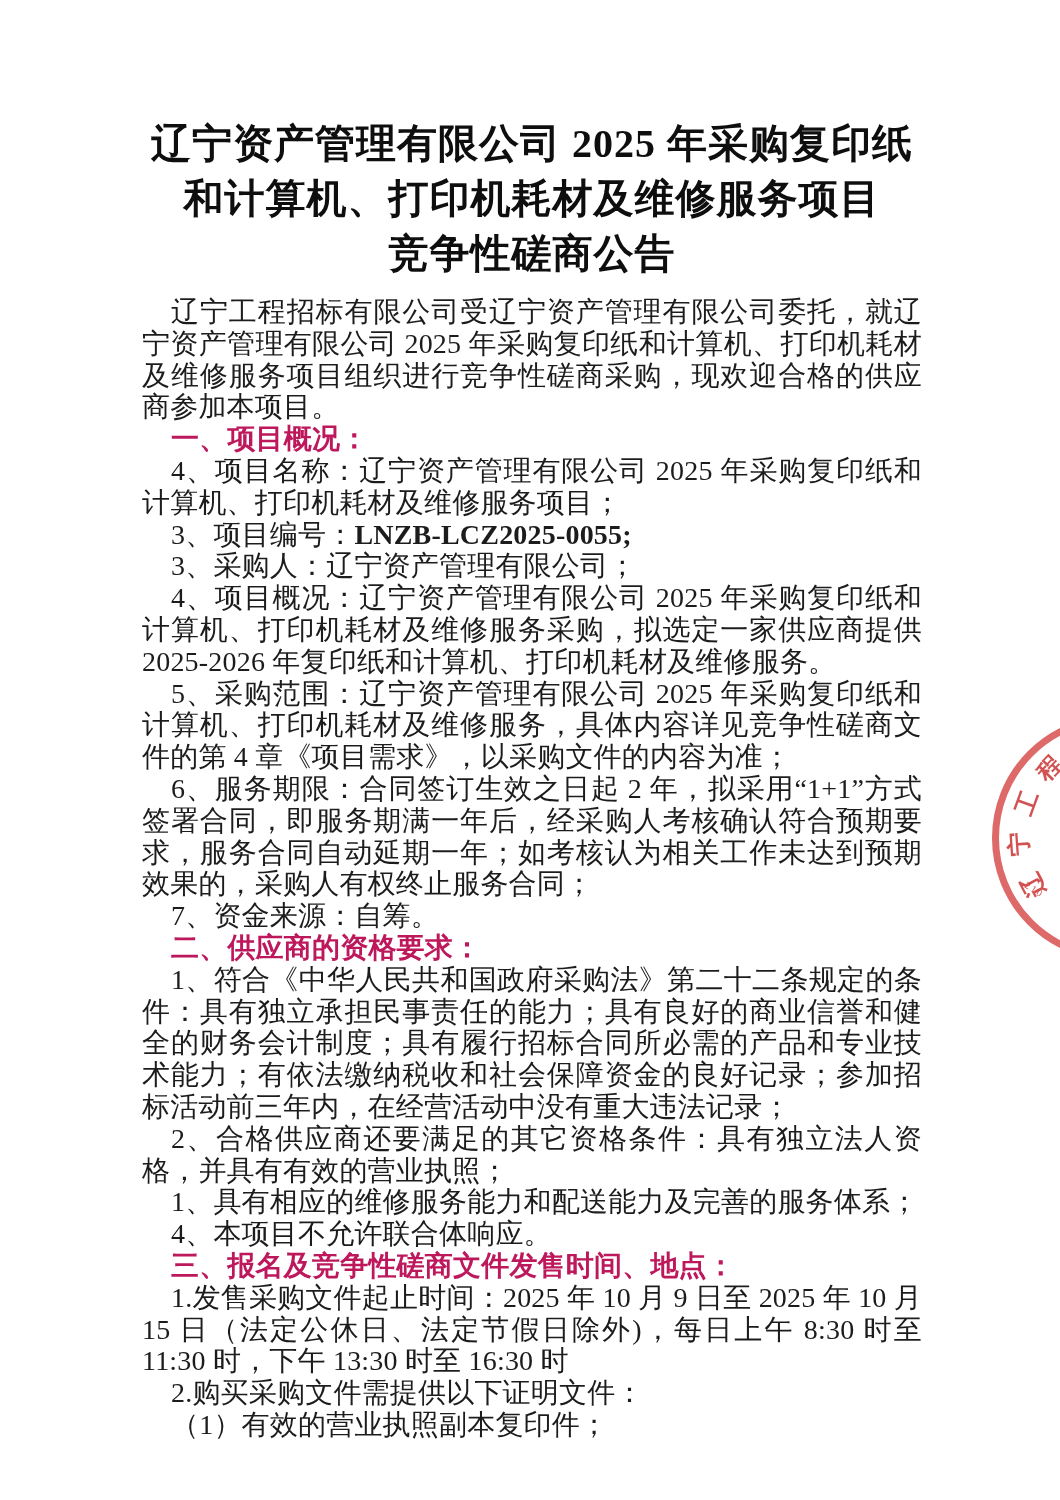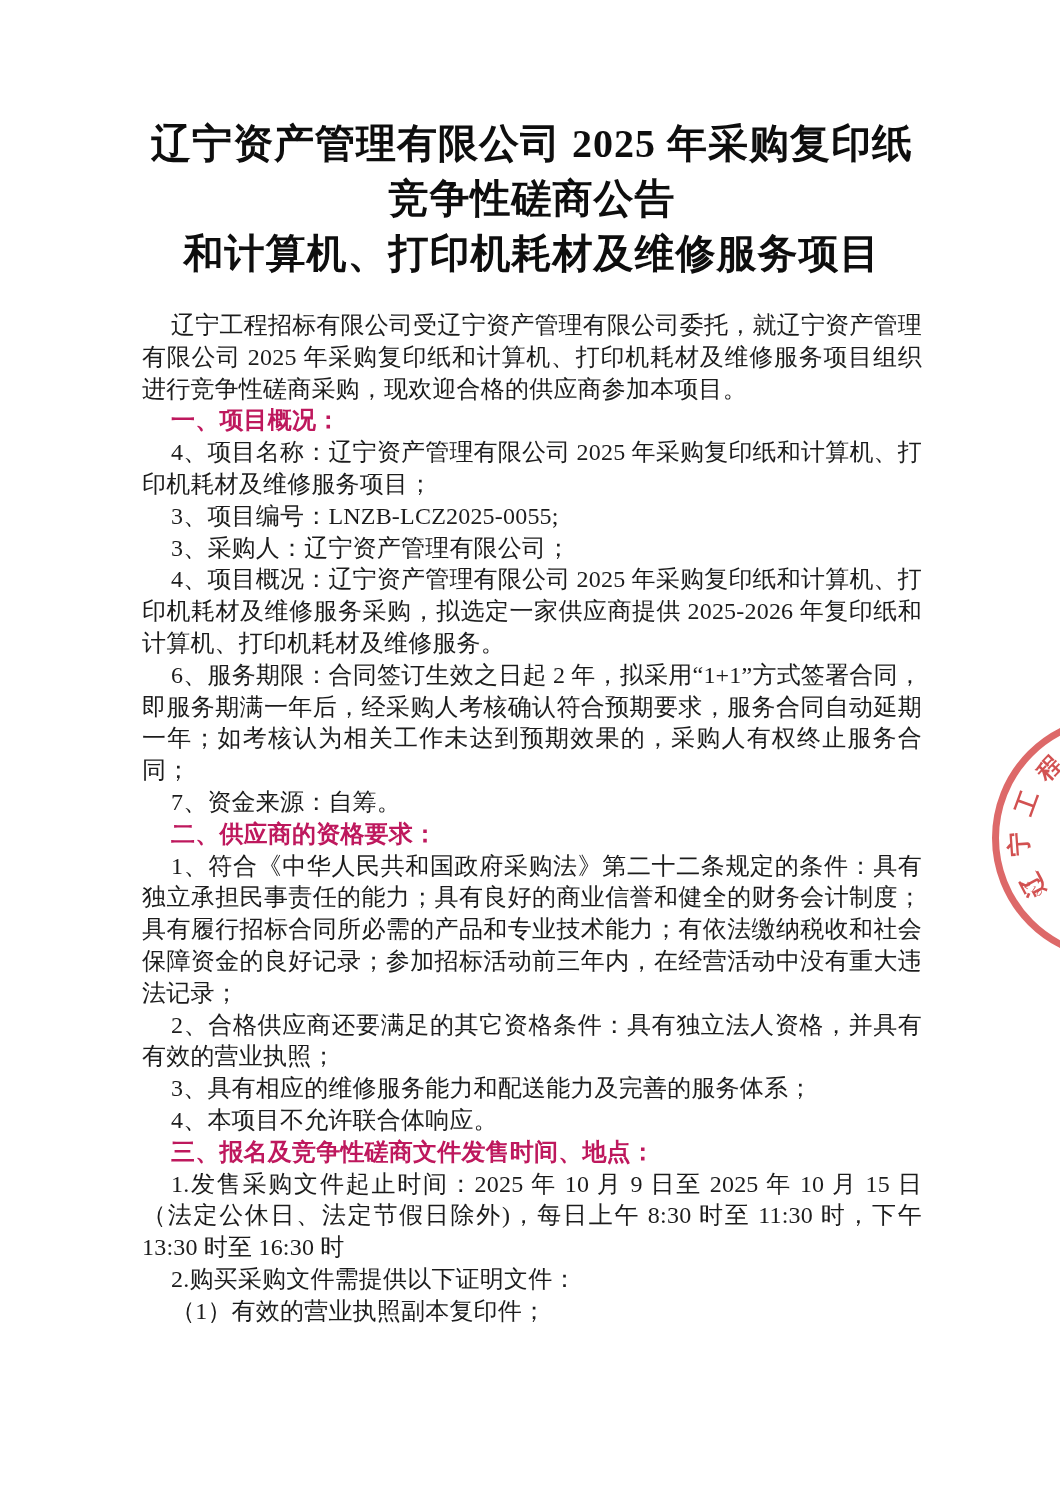--- a/index.html
+++ b/index.html
@@ -19,29 +19,29 @@
   }
   .title {
     text-align: center;
     font-weight: bold;
     color: #0e0e0e;
     font-size: 40px;
     line-height: 55px;
     letter-spacing: 1px;
   }
   .body-text {
-    margin-top: 29px;
-    font-size: 24px;
+    margin-top: 15px;
+    font-size: 28px;
     line-height: 31.8px;
     text-align: justify;
     letter-spacing: 0.2px;
   }
   .para { text-indent: 29px; }
   .para.heading { font-weight: bold; color: #be185d; }
-  .b { font-weight: normal; }
+  .b { font-weight: bold; }
 
   
   .seal-layer { position: absolute; inset: 0; pointer-events: none; }
   .seal-ring {
     position: absolute;
     left: 992px; top: 715px;
     width: 232px; height: 232px;
     border: 7px solid rgba(214, 72, 72, 0.82);
     border-radius: 50%;
   }
@@ -66,37 +66,38 @@
   }
 </style>
 </head>
 <body>
 
 <div class="page">
 
   <div class="doc">
     <div class="title">
       <div>辽宁资产管理有限公司 2025 年采购复印纸</div>
+      <div>和计算机、打印机耗材及维修服务项目</div>
       <div>竞争性磋商公告</div>
-      <div>和计算机、打印机耗材及维修服务项目</div>
     </div>
     <div class="body-text">
 
     <div class="para body"><span>辽宁工程招标有限公司受辽宁资产管理有限公司委托，就辽宁资产管理有限公司 2025 年采购复印纸和计算机、打印机耗材及维修服务项目组织进行竞争性磋商采购，现欢迎合格的供应商参加本项目。</span></div>
         <div class="para heading"><span>一、项目概况：</span></div>
         <div class="para body"><span>4、项目名称：辽宁资产管理有限公司 2025 年采购复印纸和计算机、打印机耗材及维修服务项目；</span></div>
         <div class="para body"><span>3、项目编号：</span><span class="b">LNZB-LCZ2025-0055;</span></div>
         <div class="para body"><span>3、采购人：辽宁资产管理有限公司；</span></div>
         <div class="para body"><span>4、项目概况：辽宁资产管理有限公司 2025 年采购复印纸和计算机、打印机耗材及维修服务采购，拟选定一家供应商提供 2025-2026 年复印纸和计算机、打印机耗材及维修服务。</span></div>
+        <div class="para body"><span>5、采购范围：辽宁资产管理有限公司 2025 年采购复印纸和计算机、打印机耗材及维修服务，具体内容详见竞争性磋商文件的第 4 章《项目需求》，以采购文件的内容为准；</span></div>
         <div class="para body"><span>6、服务期限：合同签订生效之日起 2 年，拟采用“1+1”方式签署合同，即服务期满一年后，经采购人考核确认符合预期要求，服务合同自动延期一年；如考核认为相关工作未达到预期效果的，采购人有权终止服务合同；</span></div>
         <div class="para body"><span>7、资金来源：自筹。</span></div>
         <div class="para heading"><span>二、供应商的资格要求：</span></div>
         <div class="para body"><span>1、符合《中华人民共和国政府采购法》第二十二条规定的条件：具有独立承担民事责任的能力；具有良好的商业信誉和健全的财务会计制度；具有履行招标合同所必需的产品和专业技术能力；有依法缴纳税收和社会保障资金的良好记录；参加招标活动前三年内，在经营活动中没有重大违法记录；</span></div>
         <div class="para body"><span>2、合格供应商还要满足的其它资格条件：具有独立法人资格，并具有有效的营业执照；</span></div>
-        <div class="para body"><span>3、具有相应的维修服务能力和配送能力及完善的服务体系；</span></div>
+        <div class="para body"><span>1、具有相应的维修服务能力和配送能力及完善的服务体系；</span></div>
         <div class="para body"><span>4、本项目不允许联合体响应。</span></div>
         <div class="para heading"><span>三、报名及竞争性磋商文件发售时间、地点：</span></div>
         <div class="para body"><span>1.发售采购文件起止时间：2025 年 10 月 9 日至 2025 年 10 月 15 日（法定公休日、法定节假日除外)，每日上午 8:30 时至 11:30 时，下午 13:30 时至 16:30 时</span></div>
         <div class="para body"><span>2.购买采购文件需提供以下证明文件：</span></div>
         <div class="para body"><span>（1）有效的营业执照副本复印件；</span></div>
       </div>
   </div>
 
   <div class="seal-layer">
     <div class="seal-ring"></div>

